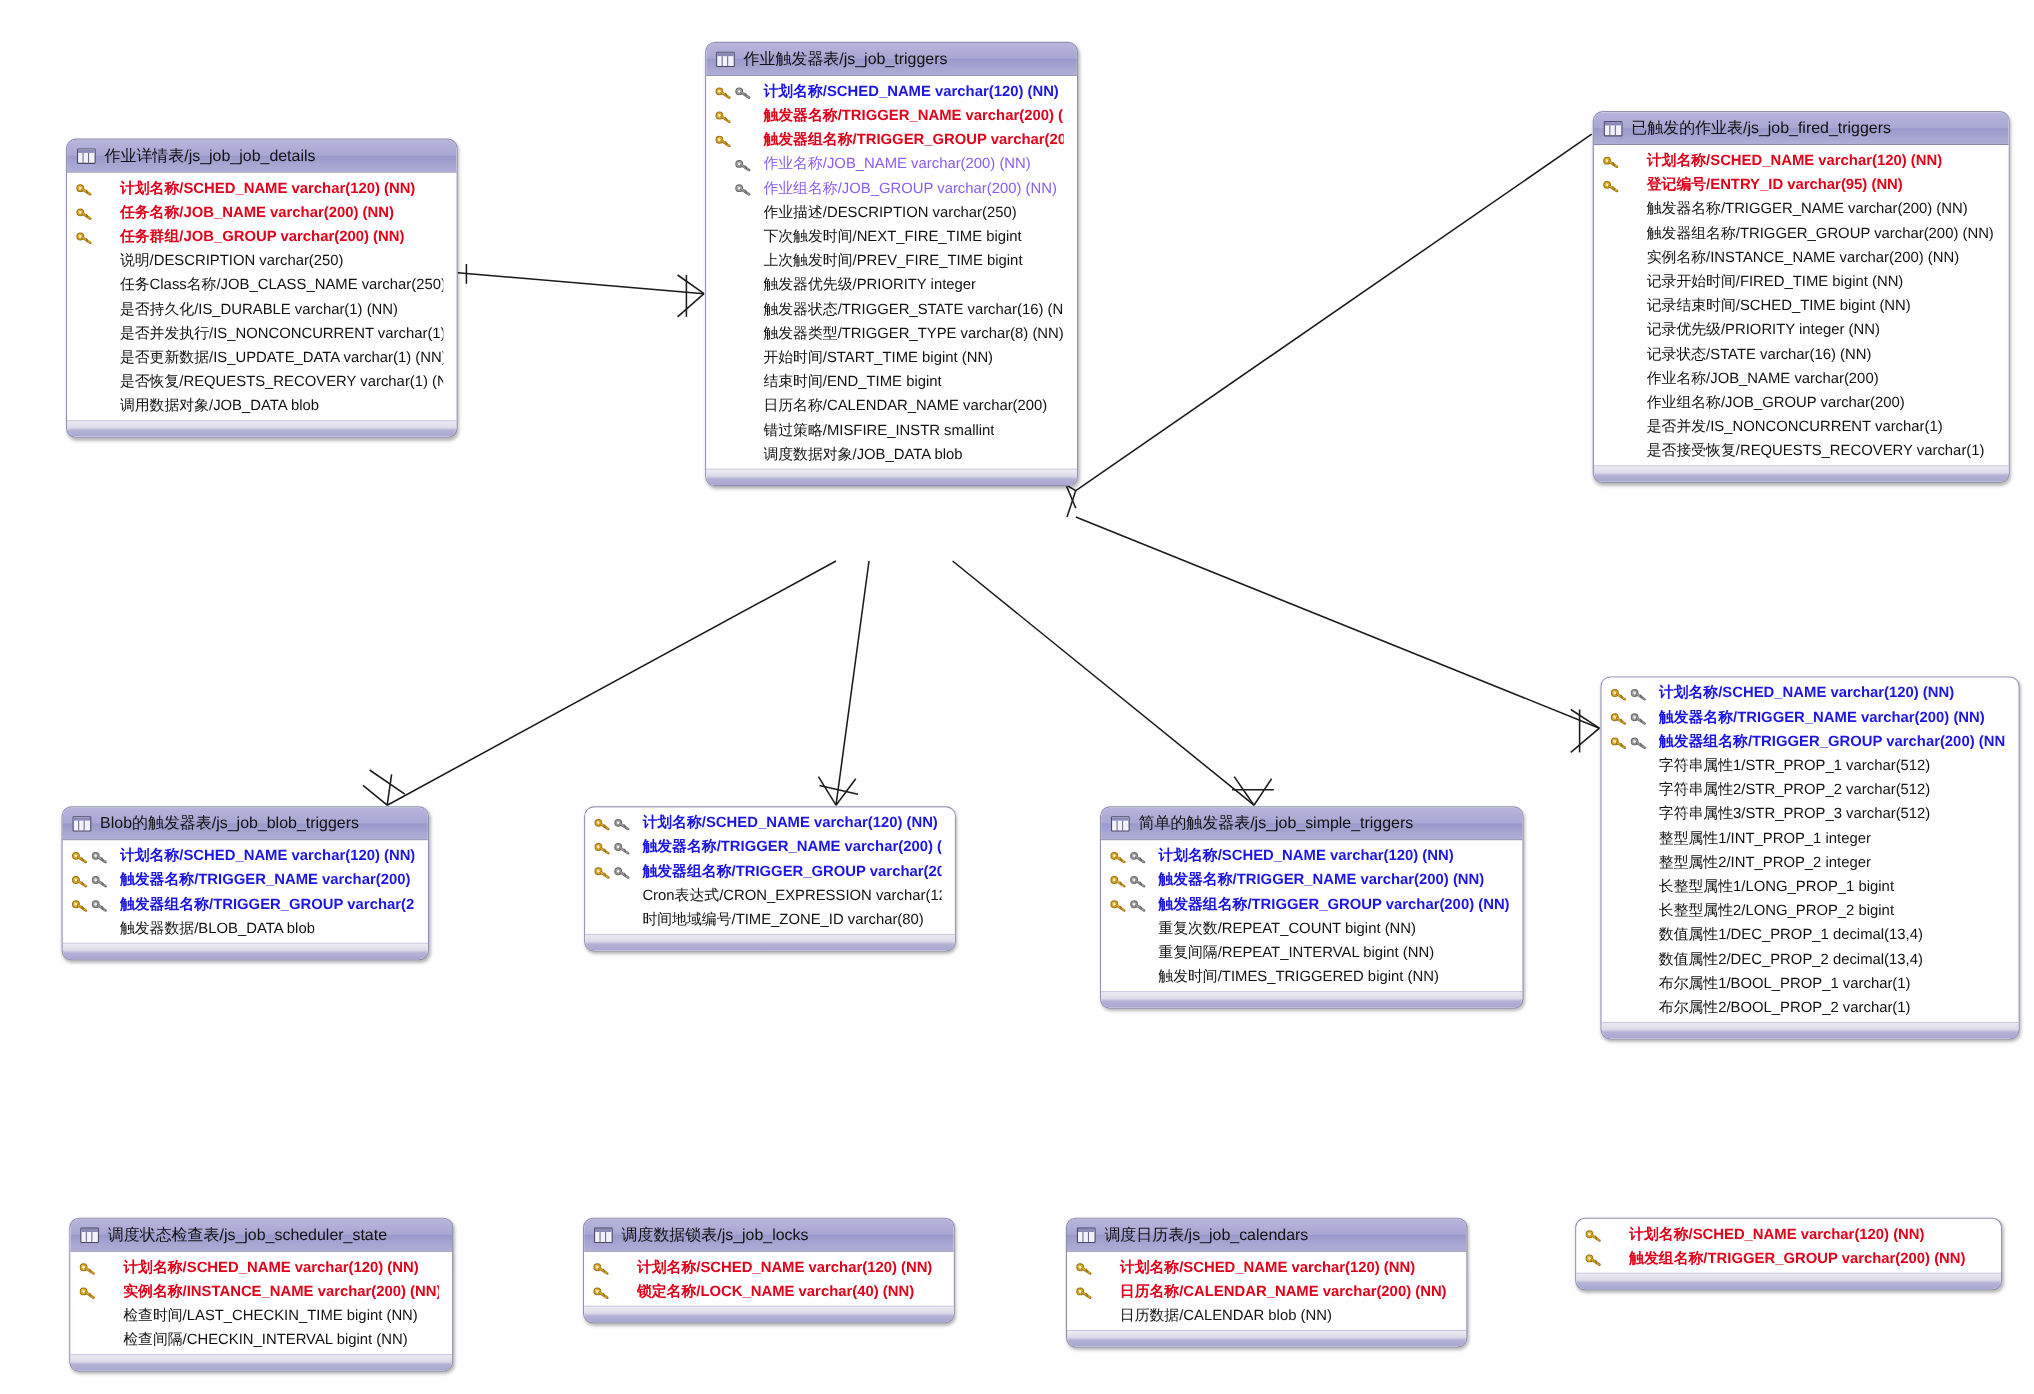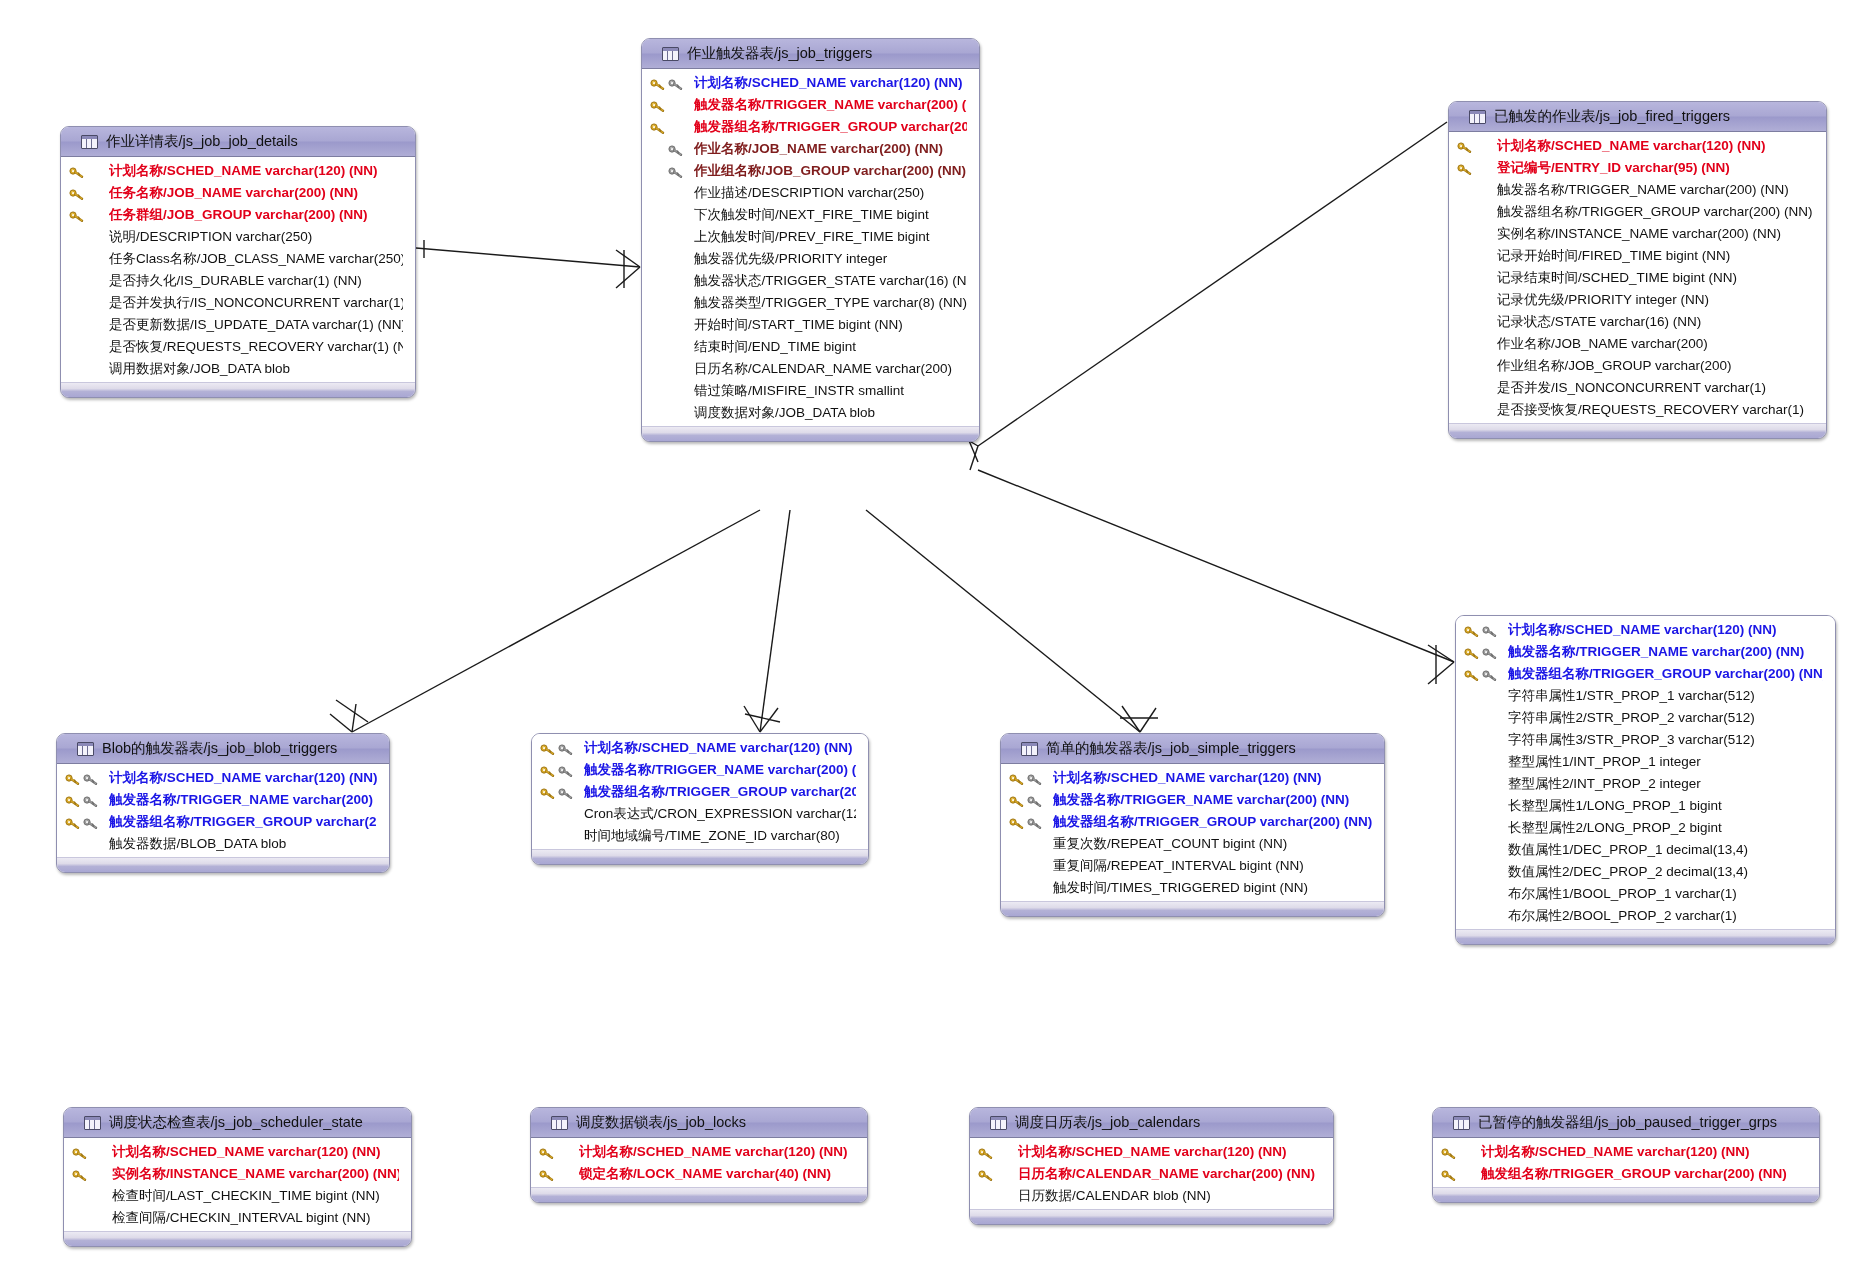--- a/index.html
+++ b/index.html
@@ -16,21 +16,21 @@
     background:#ffffff;
     border:1px solid #8f8fb0;
     border-radius:9px;
     box-shadow:1px 2px 3px rgba(0,0,0,.28);
     overflow:hidden;
   }
   .ent-head{
     display:flex;align-items:center;gap:8px;
     background:linear-gradient(to bottom,#b8b6dd 0%,#a9a7d3 48%,#9b99cb 52%,#b0aed6 100%);
     border-bottom:1px solid #7d7da0;
-    padding:5px 10px 5px 20px;
+    padding:5px 10px 5px 9px;
     font-size:14.5px;color:#111;white-space:nowrap;
   }
   .tbl-icon{
     width:15px;height:12px;flex:0 0 auto;
     border:1px solid #4a4a66;background:#f3f2fb;position:relative;border-radius:1px;
   }
   .tbl-icon::before{content:"";position:absolute;left:0;right:0;top:0;height:3px;background:#8b89b8;}
   .tbl-icon::after{content:"";position:absolute;left:4px;top:3px;bottom:0;width:1px;background:#6d6d92;
       box-shadow:5px 0 0 0 #6d6d92;}
   .ent-body{padding:3px 0 2px 0;background:#fff;}
@@ -38,21 +38,21 @@
     display:flex;align-items:center;
     height:22px;padding:0 12px 0 8px;font-size:13.5px;white-space:nowrap;
   }
   .keys{width:40px;flex:0 0 40px;display:flex;align-items:center;gap:3px;}
   .keys.wide{width:44px;flex-basis:44px;}
   .key{width:15px;height:11px;flex:0 0 15px;}
   .spacer{width:15px;flex:0 0 15px;}
   .fname{overflow:hidden;text-overflow:clip;}
   .pk{color:#e2001a;font-weight:bold;}
   .pkfk{color:#1b16e6;font-weight:bold;}
-  .fk{color:#7f1d1d;font-weight:bold;}
+  .fk{color:#8b5cf6;font-weight:normal;}
   .plain{color:#111;}
   .ent-foot{
     height:14px;
     background:linear-gradient(to bottom,#eceaf3 0%,#dedbe9 40%,#b3b1d6 60%,#a9a7d3 100%);
     border-top:1px solid #c9c7dd;
   }
 </style>
 </head>
 <body>
 
@@ -846,24 +846,20 @@
             <span class="fname pk">日历名称/CALENDAR_NAME varchar(200) (NN)</span>
           </div>
           <div class="field">
             <span class="keys"></span>
             <span class="fname plain">日历数据/CALENDAR blob (NN)</span>
           </div>
         </div>
         <div class="ent-foot"></div>
       </div>
       <div class="entity" style="left: 1432px; top: 1107px; width: 386px;">
-        <div class="ent-head">
-          <span class="tbl-icon"></span>
-          <span>已暂停的触发器组/js_job_paused_trigger_grps</span>
-        </div>
         <div class="ent-body">
           <div class="field">
             <span class="keys">
               <span class="key"><svg viewBox="0 0 16 12" width="15" height="11" aria-hidden="true">
                   <circle cx="4.2" cy="4.4" r="3.4" fill="#d8a826" stroke="#9c7412" stroke-width="1"></circle>
                   <circle cx="4.2" cy="4.4" r="1.2" fill="#fff"></circle>
                   <path d="M6.6 5.6 L14 10.6" stroke="#9c7412" stroke-width="2.6" stroke-linecap="round"></path>
                   <path d="M6.6 5.4 L13.6 10.2" stroke="#d8a826" stroke-width="1.5" stroke-linecap="round"></path>
                   <path d="M10.2 6.6 L11.4 9.0" stroke="#9c7412" stroke-width="1.6" stroke-linecap="round"></path>
                   <circle cx="3.4" cy="3.4" r="0.9" fill="#f5dd8a" opacity=".85"></circle>

